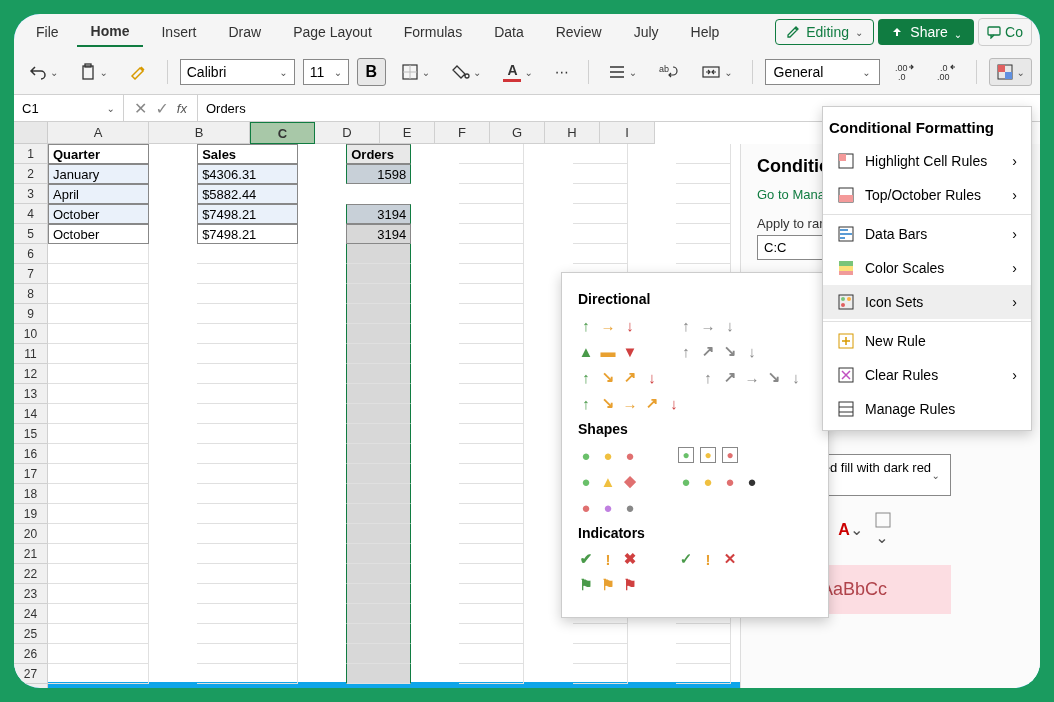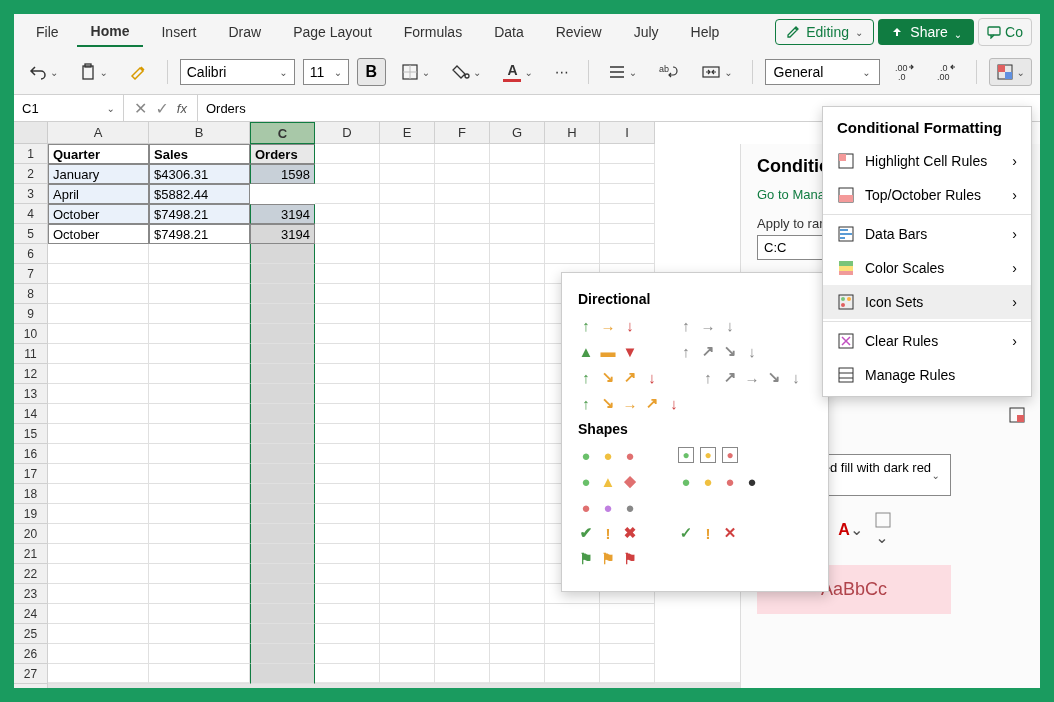--- a/index.html
+++ b/index.html
@@ -1,17 +1,17 @@
 <!DOCTYPE html>
 <html><head>
 <meta charset="utf-8">
 <style>
 * { box-sizing: border-box; margin: 0; padding: 0; font-family: "Segoe UI", Arial, sans-serif; }
 body { background: #1a9b5f; padding: 14px; width: 1054px; height: 702px; overflow: hidden; }
-.app { background: #e5e5e5; width: 100%; height: 100%; position: relative; overflow: hidden; }
+.app { background: #0ea5e9; width: 100%; height: 100%; position: relative; overflow: hidden; border-radius: 26px; }
 
 
 .tabs { display: flex; align-items: center; height: 36px; padding: 0 8px; gap: 4px; background: #f5f5f5; }
 .tab { padding: 6px 14px; font-size: 14px; color: #333; cursor: pointer; }
 .tab.active { border-bottom: 2px solid #107c41; font-weight: 600; }
 .tab-spacer { flex: 1; }
 .edit-btn { border: 1px solid #107c41; color: #107c41; padding: 4px 10px; border-radius: 4px; display: flex; align-items: center; gap: 6px; font-size: 14px; }
 .share-btn { background: #107c41; color: #fff; padding: 5px 12px; border-radius: 4px; display: flex; align-items: flex-end; gap: 6px; font-size: 14px; }
 .comment-btn { border: 1px solid #ccc; padding: 5px 8px; border-radius: 4px; color: #107c41; font-size: 14px; display:flex; align-items:center; gap:4px;}
 
@@ -35,39 +35,39 @@
 
 
 .grid-wrap { position: relative; background: #fff; }
 .grid-hdr-corner { position:absolute; top:0; left:0; width:34px; height:22px; background:#e8e8e8; border-right:1px solid #ccc; border-bottom:1px solid #ccc;}
 .col-headers { display:flex; margin-left:34px; height:22px; }
 .col-hdr { width: 101px; text-align:center; font-size:13px; color:#333; background:#f0f0f0; border-right:1px solid #d0d0d0; border-bottom:1px solid #d0d0d0; line-height:22px; cursor:pointer;}
 .col-hdr.sel { background:#a8c8a8; border:1px solid #107c41; font-weight:600;}
 .row-headers { position:absolute; top:22px; left:0; width:34px; }
 .row-hdr { height:20px; text-align:center; font-size:12px; color:#333; background:#f0f0f0; border-right:1px solid #d0d0d0; border-bottom:1px solid #d0d0d0; line-height:20px; cursor:pointer;}
 .cells { margin-left:34px; }
-.row { display:flex; height:20px; }
+.row { display:flex; height:20px;justify-content:space-between; }
 .cell { width:101px; height:20px; border-right:1px solid #e0e0e0; border-bottom:1px solid #e0e0e0; padding:0 4px; font-size:13px; line-height:20px; overflow:hidden; white-space:nowrap;}
 .cell.hdr-cell { font-weight:bold; border:1px solid #888; background:#fff;}
 .cell.data-cell { border:1px solid #888; background:#eaf1fa;}
 .cell.num { text-align:right; }
 .cell.sel-col { background:#d8d8d8; border-right:1px solid #107c41; border-left:1px solid #107c41;}
 .cell.sel-col.data-cell { background:#c8d0d8;}
 .cell.sel-col.hdr-cell { background:#e8e8e8;}
 
 
 .side-pane { position:absolute; top:130px; right:0; width:300px; background:#fbfbfb; border-left:1px solid #ddd; padding:12px 16px; height:560px;}
 .side-pane h3 { font-size:18px; font-weight:600; margin-bottom:10px;}
 .side-pane .link { color:#107c41; font-size:13px; margin-bottom:14px; cursor:pointer;}
 .side-pane .lbl { font-size:13px; color:#333; margin-bottom:4px;}
 .range-box { border:1px solid #888; background:#fff; padding:4px 6px; font-size:13px; width:80px;}
 
 
 .cf-menu { position:absolute; top:92px; right:8px; width:210px; background:#fff; border:1px solid #ccc; box-shadow:0 4px 12px rgba(0,0,0,0.2); z-index:20; padding:4px 0;}
-.cf-title { font-weight:600; font-size:15px; padding:8px 14px;}
+.cf-title { font-weight:600; font-size:15px; padding:8px 6px;}
 .cf-item { display:flex; align-items:center; gap:20px; padding:8px 14px; font-size:14px; cursor:pointer; justify-content:space-between;}
 .cf-item:hover, .cf-item.hov { background:#eee;}
 .cf-item-left { display:flex; align-items:center; gap:10px;}
 .cf-icon { width:18px; height:18px; display:flex; align-items:center; justify-content:center;}
 .cf-sep { height:1px; background:#e0e0e0; margin:2px 0;}
 
 
 .icon-menu { position:absolute; top:258px; left:547px; width:268px; background:#fff; border:1px solid #ccc; box-shadow:0 4px 12px rgba(0,0,0,0.2); z-index:15; padding:14px 16px;}
 .icon-menu h4 { font-size:14px; font-weight:600; margin-bottom:10px; margin-top:4px;}
 .icon-row { display:flex; gap:40px; margin-bottom:10px;}
@@ -689,20 +689,31 @@
           </span>
           <span>Icon Sets</span>
         </div>
       <span>›</span>
     </div>
     <div class="cf-sep"></div>
     <div class="cf-item">
       <div class="cf-item-left">
           <span class="cf-icon">
             <svg width="18" height="18" viewBox="0 0 18 18">
+              <rect x="2" y="2" width="14" height="14" fill="none" stroke="#d89a00"></rect>
+              <path d="M9 5 L9 13 M5 9 L13 9" stroke="#d89a00" stroke-width="1.5"></path>
+            </svg>
+          </span>
+          <span>New Rule</span>
+        </div>
+    </div>
+    <div class="cf-item">
+      <div class="cf-item-left">
+          <span class="cf-icon">
+            <svg width="18" height="18" viewBox="0 0 18 18">
               <rect x="2" y="2" width="14" height="14" fill="none" stroke="#333"></rect>
               <path d="M5 5 L13 13 M13 5 L5 13" stroke="#c050c0" stroke-width="1.5"></path>
             </svg>
           </span>
           <span>Clear Rules</span>
         </div>
       <span>›</span>
     </div>
     <div class="cf-item">
       <div class="cf-item-left">
@@ -796,20 +807,21 @@
         </div>
     </div>
     <div class="icon-row">
       <div class="icon-set">
           <span class="ic" style="color:#e07070">●</span>
           <span class="ic" style="color:#c080e0">●</span>
           <span class="ic" style="color:#888">●</span>
         </div>
     </div>
 
+    <h4>Indicators</h4>
     <div class="icon-row">
       <div class="icon-set">
           <span class="ic" style="color:#4a9a4a">✔</span>
           <span class="ic" style="color:#e8a030">!</span>
           <span class="ic" style="color:#d04040">✖</span>
         </div>
       <div class="icon-set">
           <span class="ic" style="color:#4a9a4a">✓</span>
           <span class="ic" style="color:#e8a030">!</span>
           <span class="ic" style="color:#d04040">✕</span>

